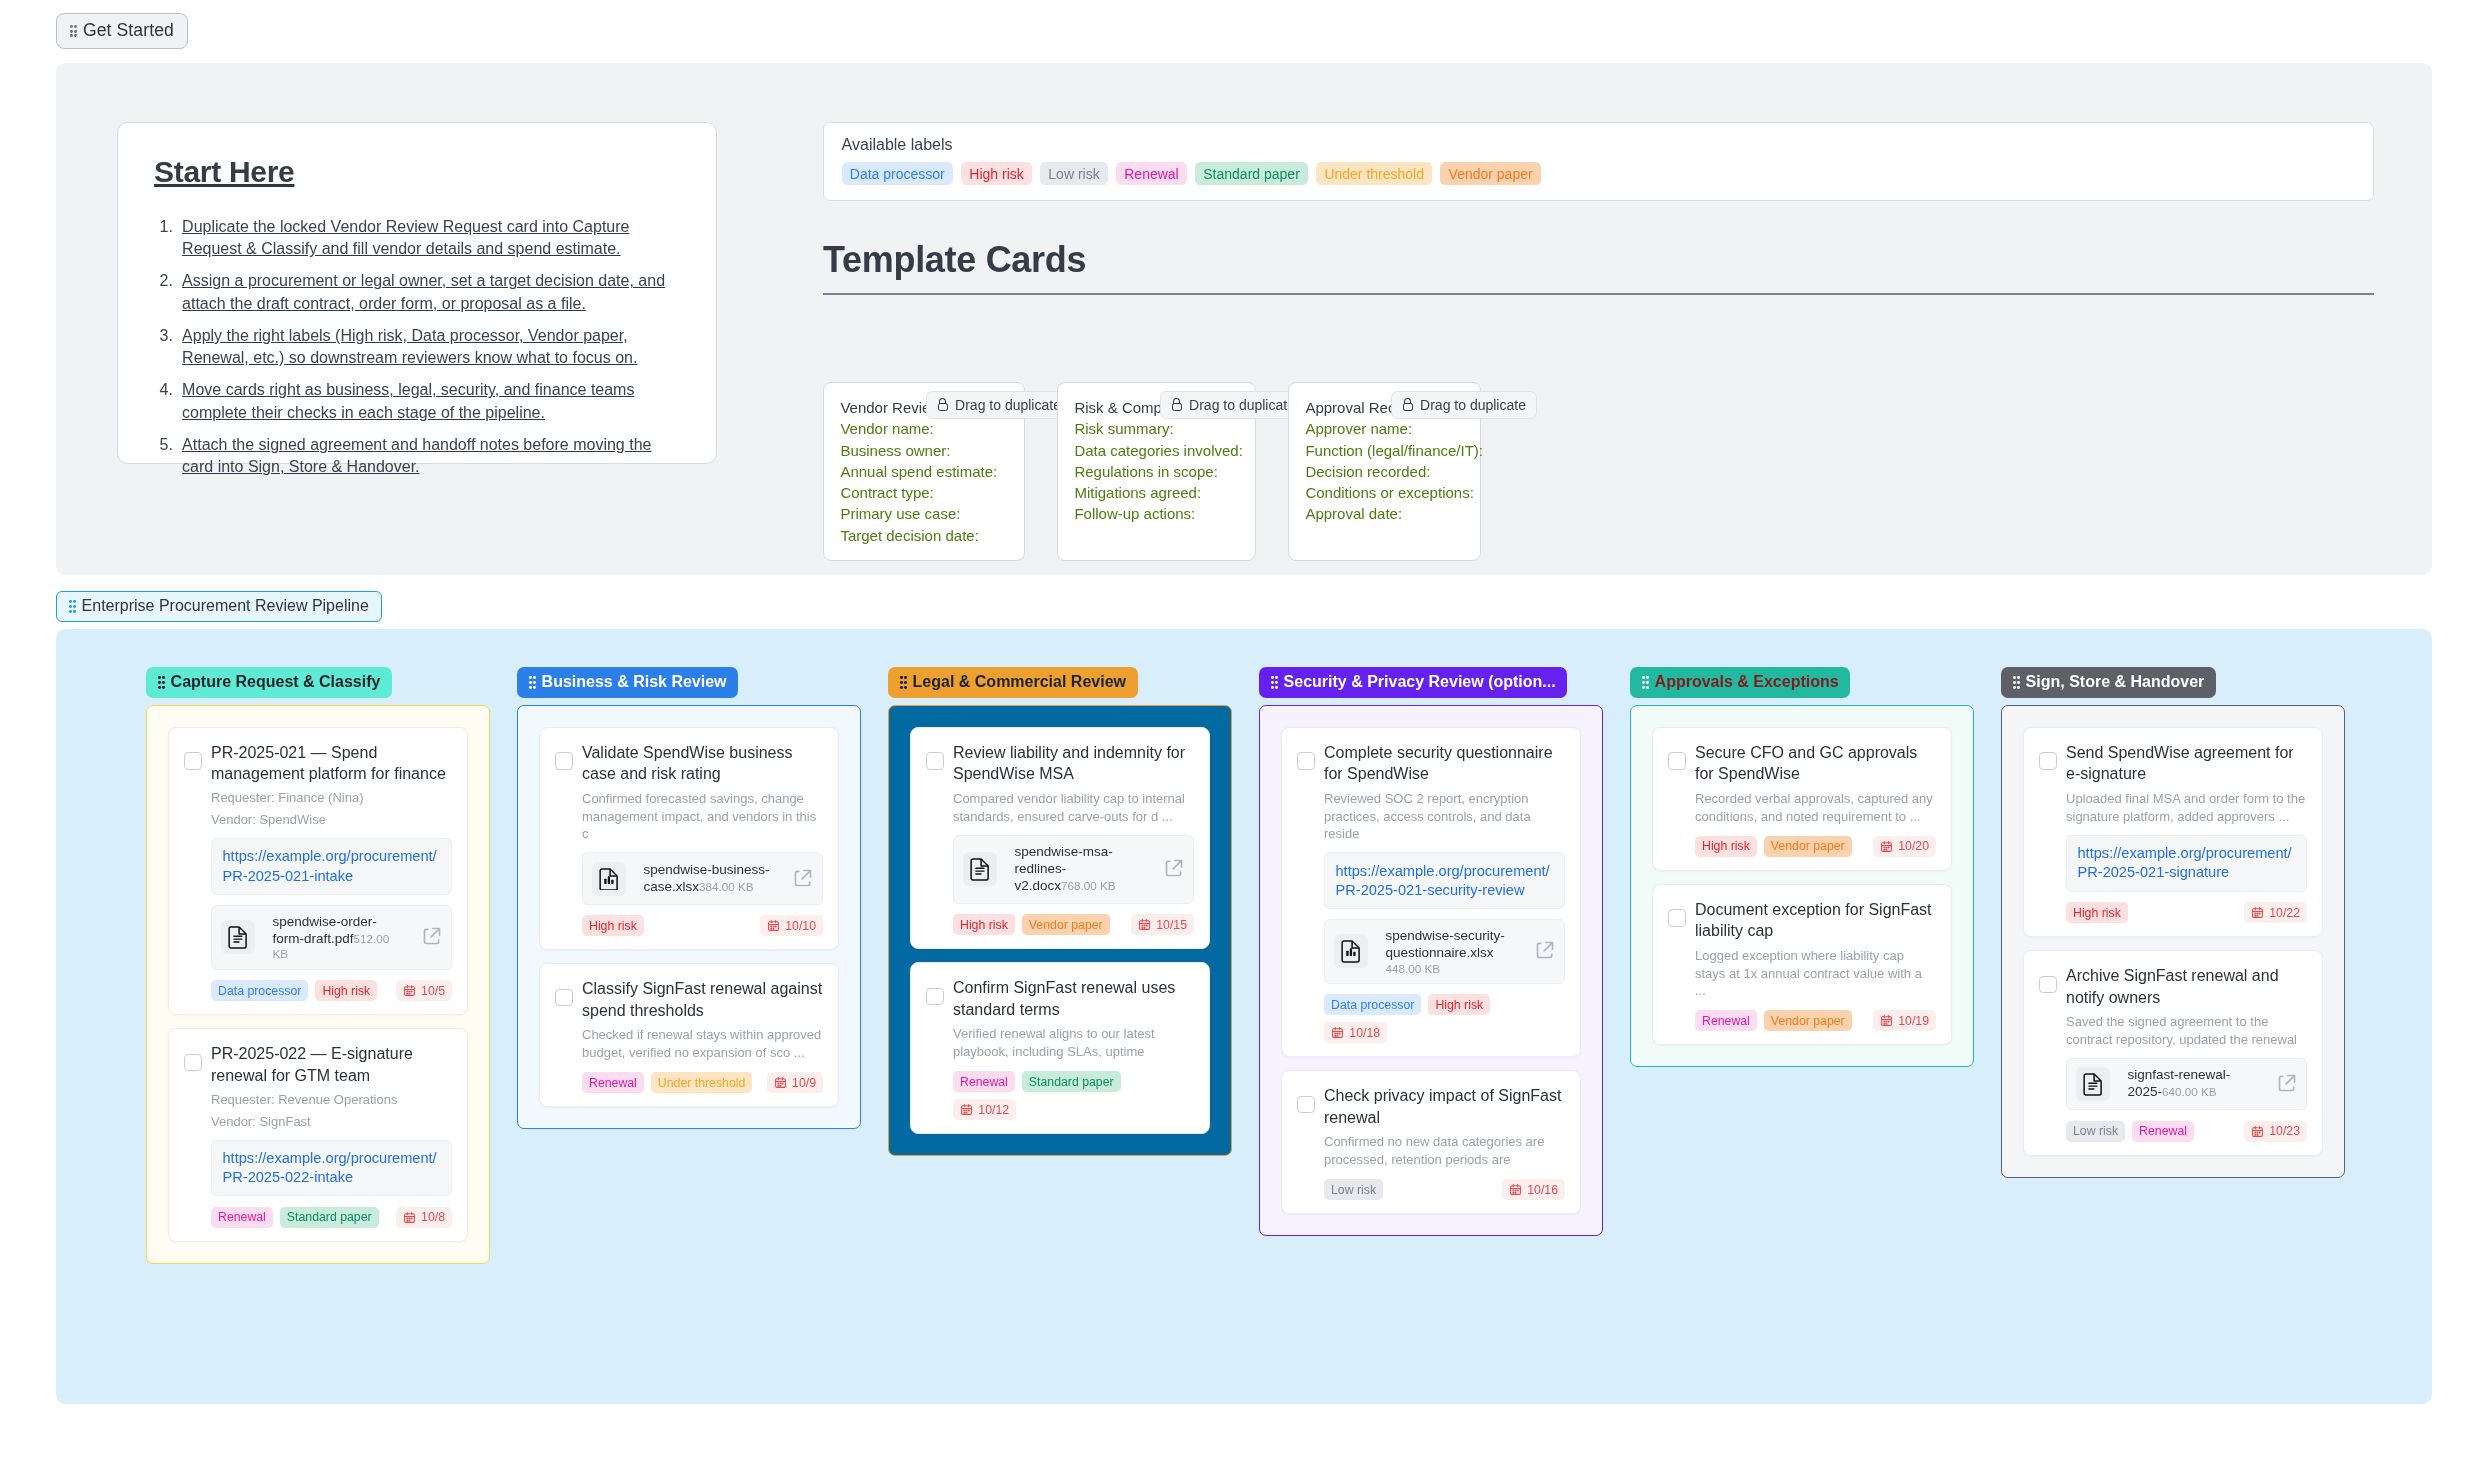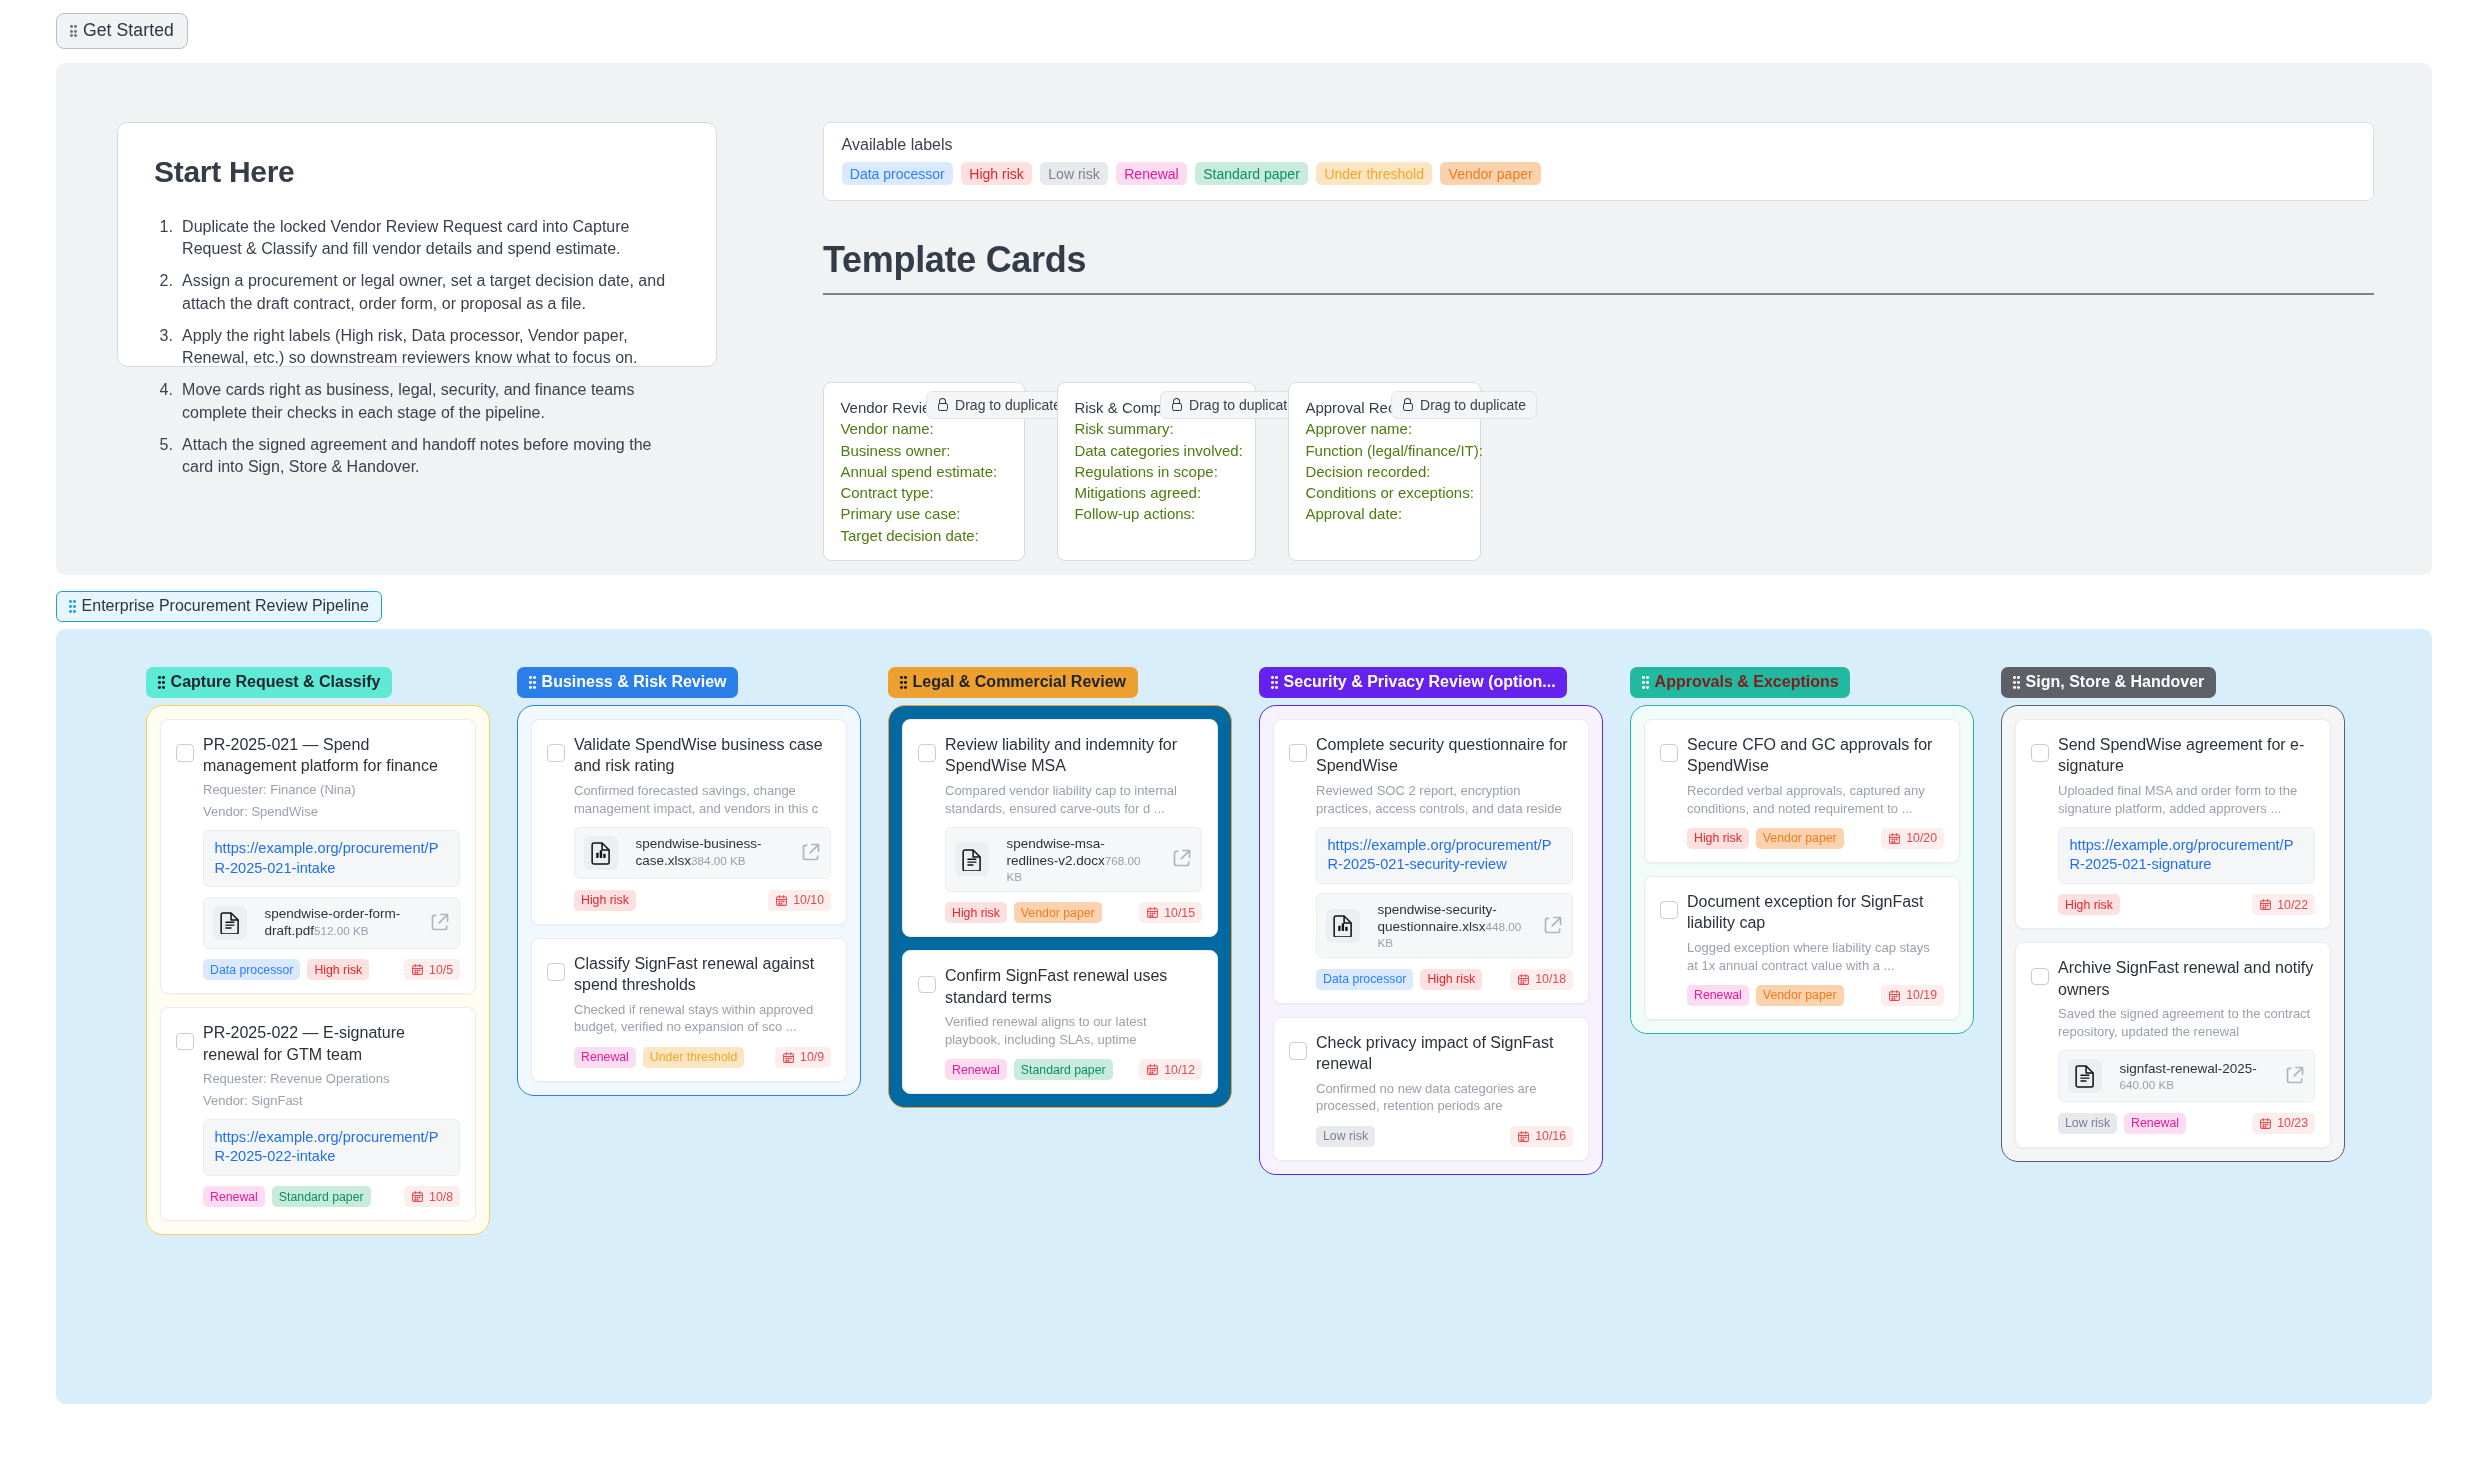--- a/index.html
+++ b/index.html
@@ -29,23 +29,24 @@
   .grip.blue i { background:#1b9fd8; }
 
   
   .top-panel {
     position: absolute; left: 56px; top: 63px;
     width: 2376px; height: 512px;
     background: #f1f2f3; border-radius: 9.4px;
   }
   .start-card {
     position: absolute; left: 61px; top: 59px;
-    width: 600px; height: 245px;
+    width: 600px; height: 342px;
     background: #fff; border: 1.2px solid #d6d9de; border-radius: 10.5px;
     padding: 32px 36px 17.6px 36px;
+    text-decoration: underline;
   }
   .start-card h1 { font-size: 30px; font-weight: 700; color: #343c48; letter-spacing: -0.3px; }
   .start-card ol { margin: 27px 0 0 23.4px; }
   .start-card ol li {
     font-size: 16px; line-height: 1.39; color: #3a4250;
     margin-bottom: 10px; padding-left: 4.7px;
   }
 
   .labels-card {
     position: absolute; left: 767px; top: 59px;
@@ -99,21 +100,21 @@
     background: #d9eefb; border-radius: 9.4px;
   }
   .cols { display: flex; gap: 27px; padding: 38px 0 0 90px; align-items: flex-start; }
   .col { width: 344px; flex: none; }
   .col-head {
     display: inline-flex; align-items: center; gap: 5.9px;
     border-radius: 7px; padding: 6.4px 11.7px; font-size: 16px; font-weight: 700;
     white-space: nowrap; max-width: 344px; overflow: hidden;
   }
   .col-body {
-    margin-top: 7px; border-radius: 17px; border: 1.8px solid; padding: 13px;
+    margin-top: 7px; border-radius: 7px; border: 1.8px solid; padding: 21px;
     display: flex; flex-direction: column; gap: 13px;
   }
   .card {
     background: #fff; border: 0.9px solid #ececf0; border-radius: 8.2px;
     padding: 14px 15px 13px 15px; box-shadow: 0 0.6px 1.8px rgba(0,0,0,.04);
   }
   .card-top { display: flex; gap: 9.4px; align-items: flex-start; }
   .cbox {
     width: 17.6px; height: 17.6px; flex: none; margin-top: 10.5px;
     border: 1.5px solid #c9ccd4; border-radius: 4.1px; background: #fff;

